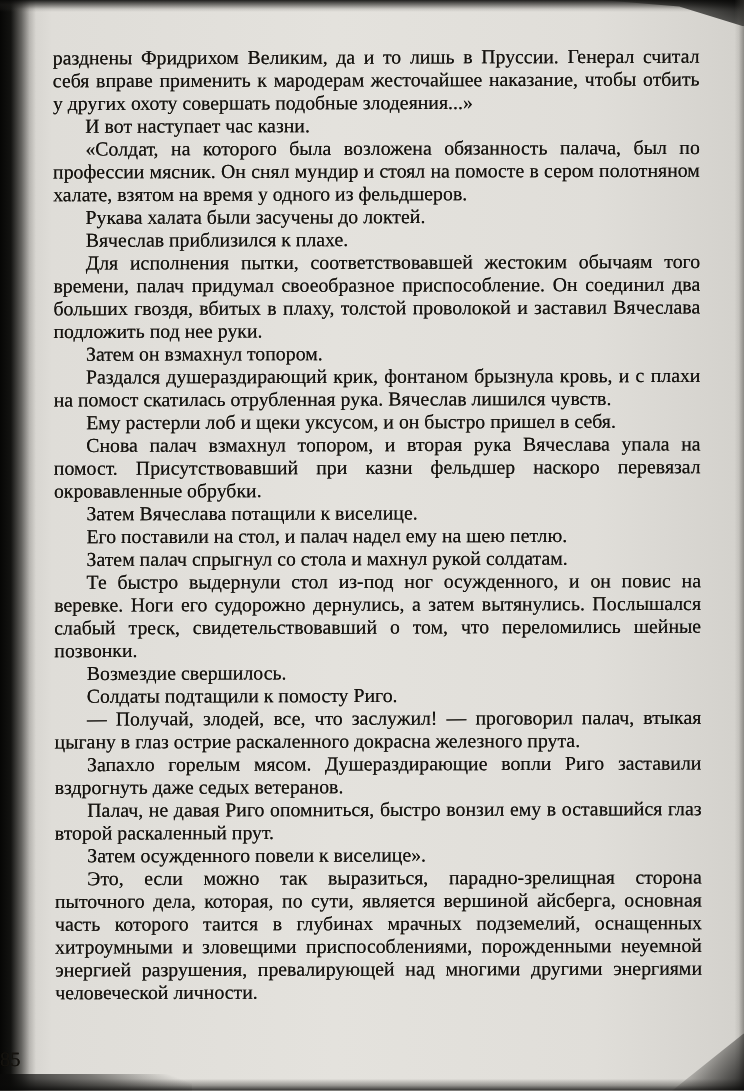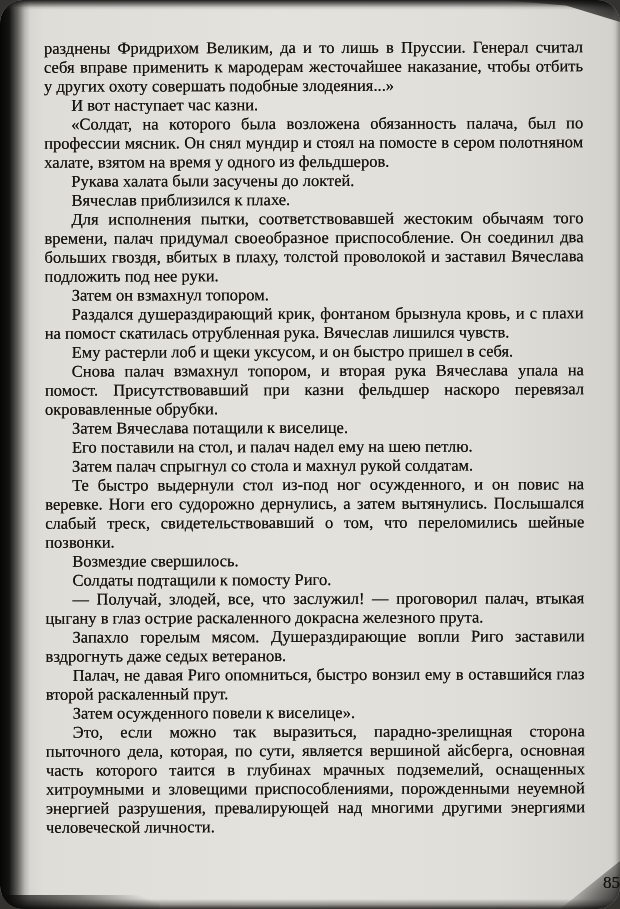--- a/index.html
+++ b/index.html
@@ -9,21 +9,20 @@
   }
   .scan {
     position: relative;
     width: 620px;
     height: 909px;
     overflow: hidden;
     background:
       linear-gradient(90deg, #c8c6c1 0%, #dfddd8 7%, #e4e2dd 45%, #e0ded9 80%, #d3d1cc 100%),
       #dedcd7;
     font-family: "Liberation Serif", "DejaVu Serif", serif;
-    border-radius: 23px;
   }
   
   .edge-left {
     position: absolute; left: 0; top: 0; bottom: 0; width: 30px;
     background: linear-gradient(90deg,
       #060605 0%, #131311 30%, rgba(45,44,41,0.65) 60%, rgba(90,88,84,0.25) 82%, rgba(120,118,112,0) 100%);
   }
   .edge-top {
     position: absolute; left: 0; top: 0; right: 0; height: 10px;
     background: linear-gradient(180deg,
@@ -69,21 +68,21 @@
     margin: 0;
     text-indent: 27px;
   }
   .text-block p:first-child {
     text-indent: 0;
   }
   .page-number {
     position: absolute;
     left: 0; right: 0;
     bottom: 16px;
-    text-align: right;
+    text-align: left;
     color: #15130f;
     font-size: 17px;
     text-shadow: 0 0 0.45px rgba(20,16,12,0.85);
   }
 </style>
 </head>
 <body>
 
 <div class="scan">
   <div class="edge-left"></div>

